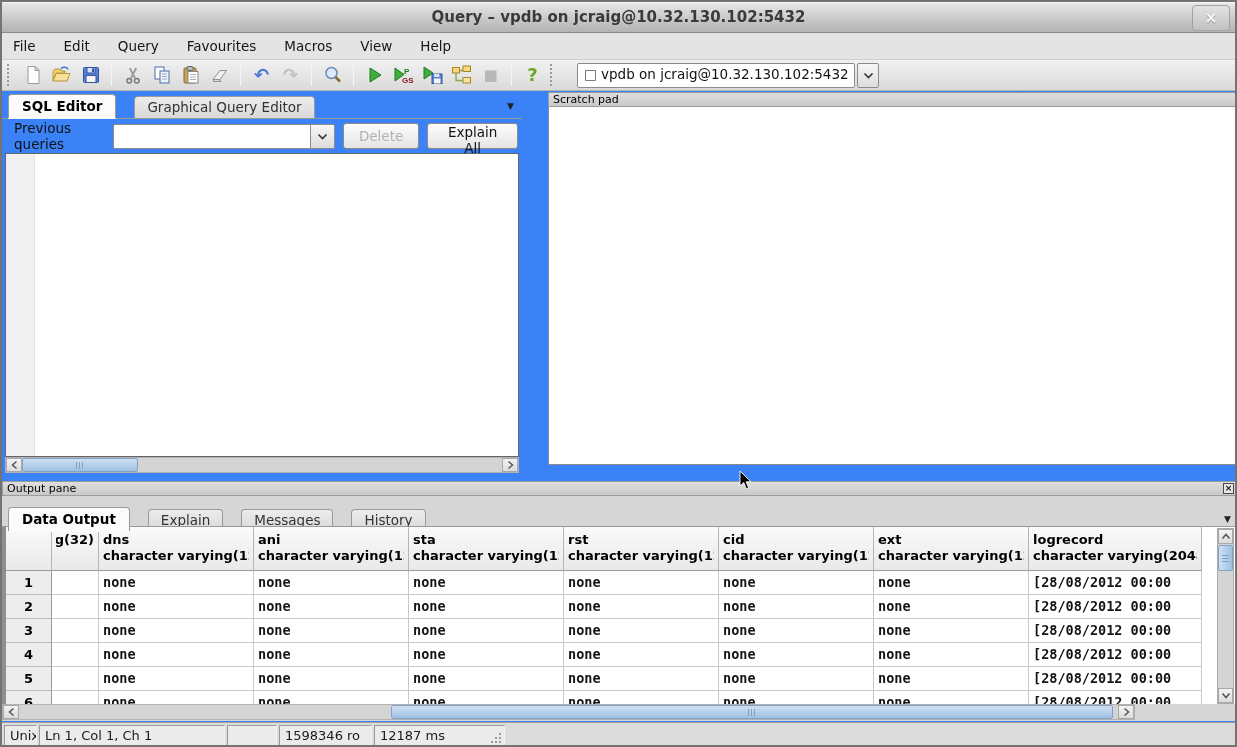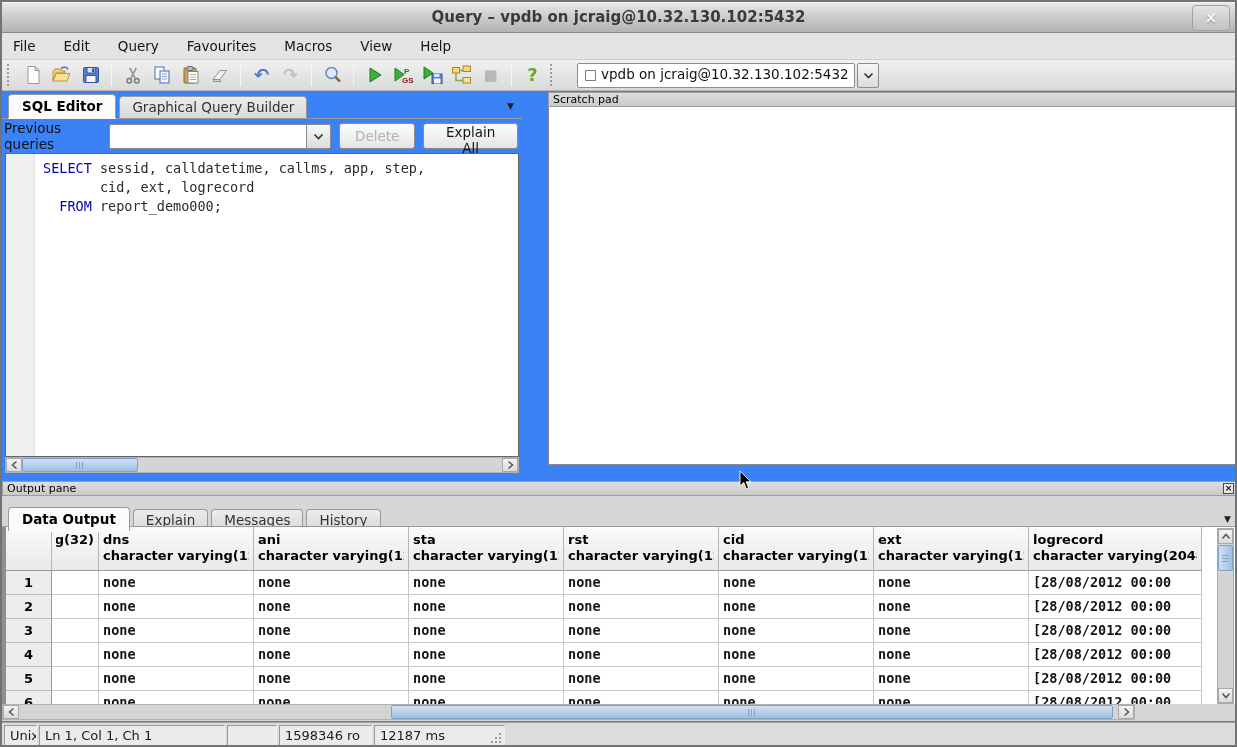--- a/index.html
+++ b/index.html
@@ -26,25 +26,25 @@
   .conn-combo { display:flex; height:25px; margin-left:16px; }
   .conn-box { width:278px; background:#fff; border:1px solid #8c8c8c; border-radius:2px; font-size:13.5px; padding:2px 6px; white-space:nowrap; overflow:hidden; color:#111; }
   .conn-arrow { width:22px; margin-left:2px; border:1px solid #8c8c8c; border-radius:2px; background:linear-gradient(#f7f7f7,#dcdcdc); display:flex; align-items:center; justify-content:center; }
 
   
   #workspace { position:absolute; top:89px; left:0; width:1237px; height:390px; }
   #left-pane { position:absolute; left:0; top:0; width:520px; height:390px; display:flex; flex-direction:column; }
   #right-pane { position:absolute; left:524px; top:1px; width:712px; height:381px; display:flex; flex-direction:column;margin-left:22px; }
 
   .tabrow { display:flex; align-items:flex-end; padding:5px 4px 0 6px; height:28px; border-bottom:1px solid #9a9a9a; position:relative; }
-  .tab { padding:2px 12px 3px 12px; font-size:13.5px; background:linear-gradient(#ececec,#d9d9d9); border:1px solid #9a9a9a; border-bottom:none; border-radius:4px 4px 0 0; margin-right:3px; color:#333; white-space:nowrap; }
+  .tab { padding:2px 12px 3px 12px; font-size:13.5px; background:linear-gradient(#ececec,#d9d9d9); border:1px solid #9a9a9a; border-bottom:none; border-radius:4px 4px 0 0; margin-right:18px; color:#333; white-space:nowrap; }
   .tab.active { background:#fbfbfb; font-weight:bold; color:#000; padding:3px 13px 4px 13px; position:relative; z-index:2; box-shadow:0 1px 0 #fbfbfb; }
   .tab-menu-btn { position:absolute; right:8px; bottom:7px; font-size:9px; color:#222; line-height:9px; }
 
-  .controls { display:flex; align-items:center; padding:4px 4px 4px 2px; height:34px; font-size:13.5px; color:#111; }
+  .controls { display:flex; align-items:center; padding:4px 4px 4px 12px; height:34px; font-size:13.5px; color:#111; }
   .combo { display:flex; height:25px; margin-left:6px; }
   .combo-text { width:198px; background:#fff; border:1px solid #8c8c8c; border-radius:2px 0 0 2px; }
   .combo-btn { width:24px; border:1px solid #8c8c8c; border-left:none; border-radius:0 2px 2px 0; background:linear-gradient(#f7f7f7,#dcdcdc); display:flex; align-items:center; justify-content:center; }
   .btn { height:26px; padding:0 15px; background:linear-gradient(#fdfdfd,#e4e4e4); border:1px solid #8c8c8c; border-radius:3px; font-size:13.5px; color:#111; margin-left:8px; font-family:inherit; }
   .btn.disabled { color:#b2b2b2; }
 
   .editor { margin:0 3px; border:1px solid #656565; background:#fff; flex:1; display:flex; overflow:hidden; }
   .gutter { width:29px; background:#f0f0f0; border-right:1px solid #e2e2e2; }
   .code { padding:5px 0 0 8px; font-family:"DejaVu Sans Mono","Liberation Mono",monospace; font-size:13.5px; line-height:19px; color:#2b2b2b; white-space:pre; }
   .kw { color:#0000bb; }
@@ -257,39 +257,38 @@
           </svg>
       </div>
     </div>
   </div>
 
   <div id="workspace">
 
     <div id="left-pane">
       <div class="tabrow" id="sql-tabrow">
         <div class="tab active">SQL Editor</div>
-          <div class="tab">Graphical Query Builder</div>
+          <div class="tab">Graphical Query Editor</div>
           <span class="tab-menu-btn">▼</span>
       </div>
       <div class="controls">
         <span>Previous queries</span>
         <div class="combo">
           <div class="combo-text"></div>
           <div class="combo-btn">
             <svg width="11" height="7">
                 <polyline points="1.5,1.5 5.5,5.5 9.5,1.5" fill="none" stroke="#333" stroke-width="1.6"></polyline>
               </svg>
           </div>
         </div>
         <button class="btn disabled">Delete</button>
         <button class="btn">Explain All</button>
       </div>
       <div class="editor">
         <div class="gutter"></div>
-        <div class="code" id="sql-code"><div class="code-line"><span class="kw">SELECT</span><span> sessid, calldatetime, callms, app, step,</span></div><div class="code-line"><span>       cid, ext, logrecord</span></div><div class="code-line"><span>  </span><span class="kw">FROM</span><span> report_demo000;</span></div></div>
       </div>
       <div class="hscroll">
         <div class="sb-btn">
             <svg width="7" height="10">
               <polyline points="5.5,1.5 1.5,5 5.5,8.5" fill="none" stroke="#555" stroke-width="1.5"></polyline>
             </svg>
           </div>
         <div class="sb-track">
           <div class="sb-thumb" style="left:0; width:116px;">
               <div class="thumb-grip-h"></div>

